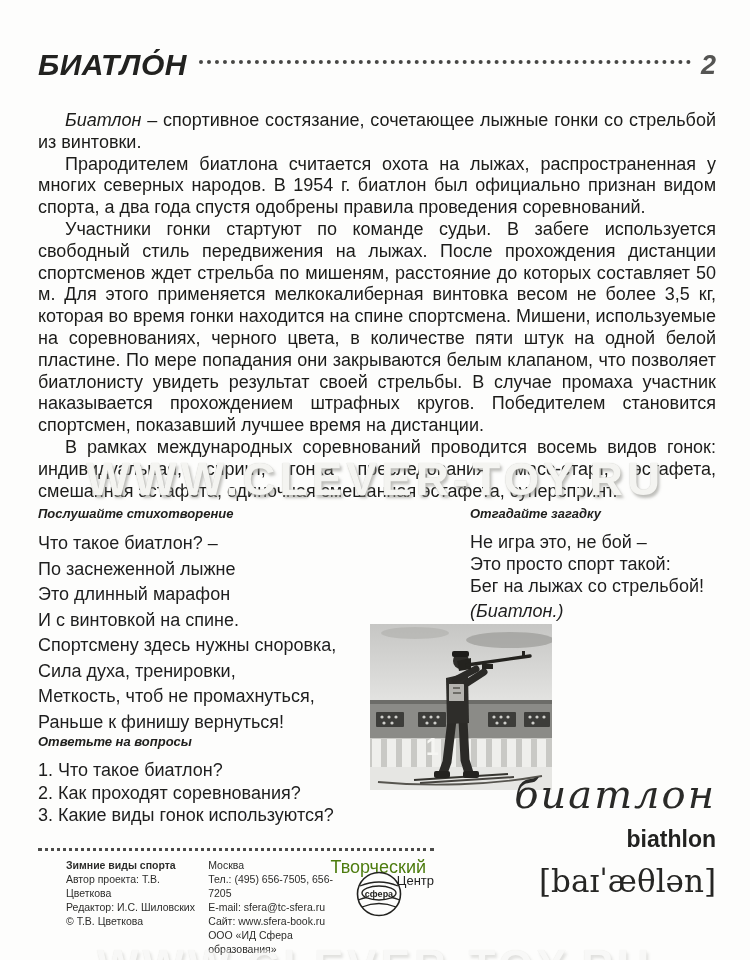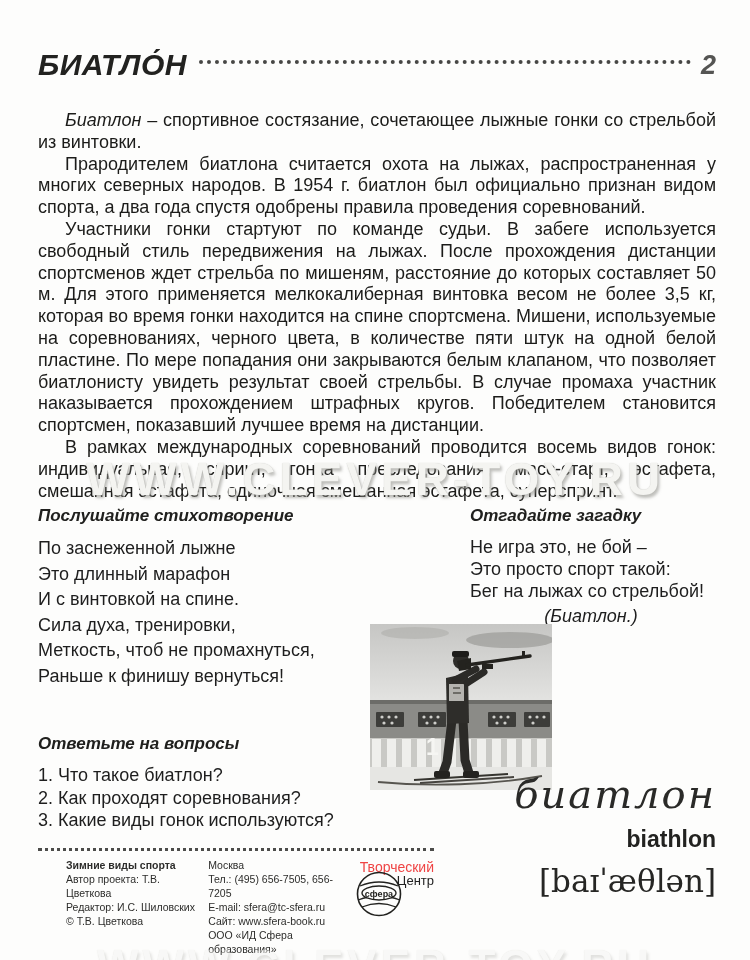--- a/index.html
+++ b/index.html
@@ -71,21 +71,21 @@
   .watermark.bottom {
     top: 941px;
     height: 19px;
     overflow: hidden;
     font-size: 44px;
     opacity: 0.45;
     z-index: 6;
   }
   
   .section-heading {
-    font-size: 17px;
+    font-size: 13px;
     font-weight: bold;
     font-style: italic;
     color: #20201e;
     margin-bottom: 10px;
   }
   .poem {
     position: absolute;
     left: 38px; top: 506px;
     width: 360px;
     z-index: 2;
@@ -94,21 +94,21 @@
   .riddle {
     position: absolute;
     left: 470px; top: 506px;
     width: 248px;
     z-index: 2;
   }
   .riddle .line { font-size: 18px; line-height: 22.2px; }
   .riddle .answer {
     font-size: 18px;
     font-style: italic;
-    text-align: center;
+    text-align: left;
     margin-top: 3px;
     padding-right: 6px;
   }
   .questions {
     position: absolute;
     left: 38px; top: 734px;
     width: 360px;
     z-index: 2;
   }
   .questions .line { font-size: 18px; line-height: 22.6px; }
@@ -156,21 +156,21 @@
     border-top: 3px dotted #4c4c4a;
     padding-top: 7px;
     z-index: 2;
   }
   .footer-cols { display: flex; }
   .fcol { font-size: 10.5px; line-height: 14px; color: #2d2d2b; }
   .fcol.c1 { width: 153px; margin-left: 28px; }
   .fcol.c2 { width: 158px; }
   .fcol.c3 { width: 85px; position: relative; height: 64px; }
   .fcol .bold { font-weight: bold; }
-  .logo-line1 { position: absolute; right: 0; top: 2px; font-size: 14px; color: #ef4444; }
+  .logo-line1 { position: absolute; right: 8px; top: 2px; font-size: 18px; color: #4d7c0f; }
   .logo-line2 { position: absolute; right: 0; top: 16px; font-size: 13px; color: #222; }
   .logo-circle { position: absolute; left: 0; top: 12px; }
 </style>
 </head>
 <body>
 
 <div class="page">
 
   <div class="header">
     <div class="title">БИАТЛО́Н</div>
@@ -182,23 +182,25 @@
     <p class="para"><span class="lead">Биатлон</span><span> – спортивное состязание, сочетающее лыжные гонки со стрельбой из винтовки.</span></p>
     <p class="para">Прародителем биатлона считается охота на лыжах, распространенная у многих северных народов. В 1954 г. биатлон был официально признан видом спорта, а два года спустя одобрены правила проведения соревнований.</p>
     <p class="para">Участники гонки стартуют по команде судьи. В забеге используется свободный стиль передвижения на лыжах. После прохождения дистанции спортсменов ждет стрельба по мишеням, расстояние до которых составляет 50 м. Для этого применяется мелкокалиберная винтовка весом не более 3,5 кг, которая во время гонки находится на спине спортсмена. Мишени, используемые на соревнованиях, черного цвета, в количестве пяти штук на одной белой пластине. По мере попадания они закрываются белым клапаном, что позволяет биатлонисту увидеть результат своей стрельбы. В случае промаха участник наказывается прохождением штрафных кругов. Победителем становится спортсмен, показавший лучшее время на дистанции.</p>
     <p class="para">В рамках международных соревнований проводится восемь видов гонок: индивидуальная, спринт, гонка преследования, масс-старт, эстафета, смешанная эстафета, одиночная смешанная эстафета, суперспринт.</p>
   </div>
 
   <div class="watermark">WWW.CLEVER-TOY.RU</div>
 
   <div class="poem">
     <div class="section-heading">Послушайте стихотворение</div>
+    <div class="line">Что такое биатлон? –</div>
     <div class="line">По заснеженной лыжне</div>
     <div class="line">Это длинный марафон</div>
     <div class="line">И с винтовкой на спине.</div>
+    <div class="line">Спортсмену здесь нужны сноровка,</div>
     <div class="line">Сила духа, тренировки,</div>
     <div class="line">Меткость, чтоб не промахнуться,</div>
     <div class="line">Раньше к финишу вернуться!</div>
   </div>
 
   <div class="riddle">
     <div class="section-heading">Отгадайте загадку</div>
     <div class="line">Не игра это, не бой –</div>
     <div class="line">Это просто спорт такой:</div>
     <div class="line">Бег на лыжах со стрельбой!</div>

